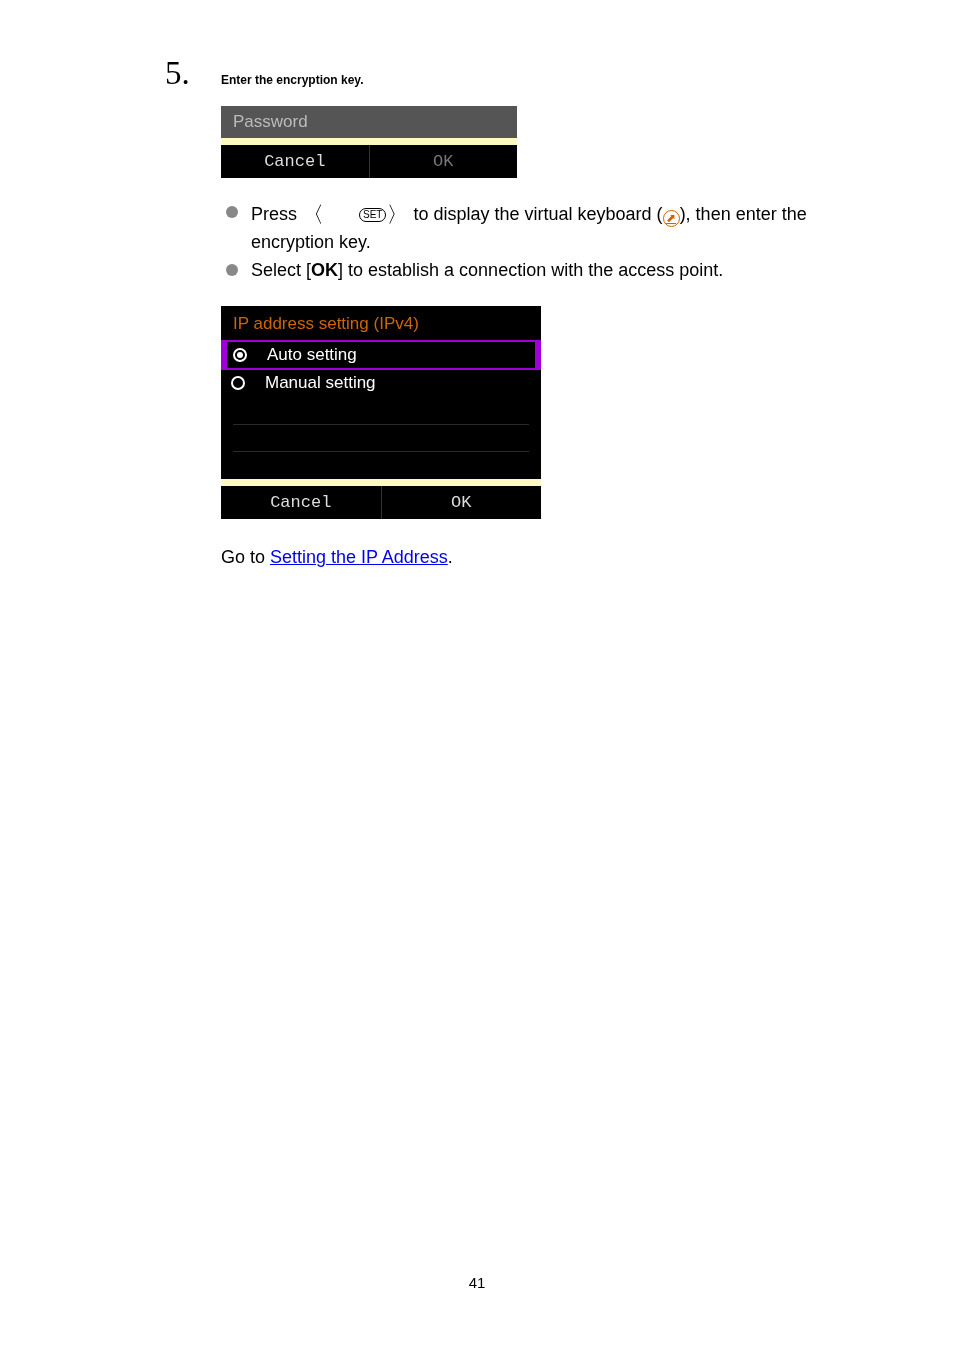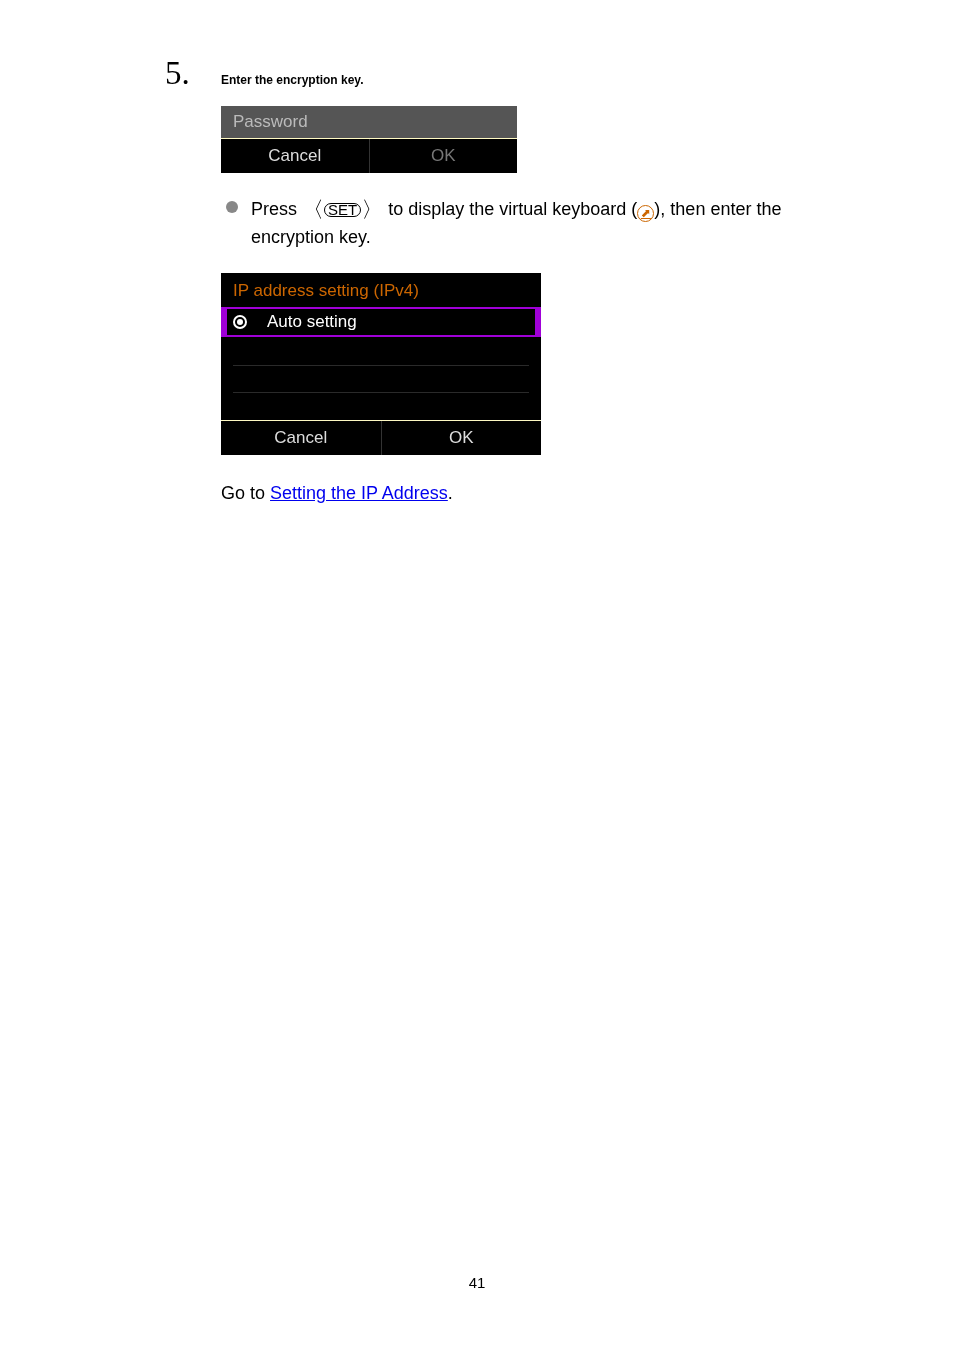--- a/index.html
+++ b/index.html
@@ -54,21 +54,22 @@
     .pw-input {
       border: 2px solid #a000d8;
       border-left-width: 6px;
       border-right-width: 6px;
       background: #fff;
       height: 32px;
       margin: 0 0 24px 0;
     }
     .btnrow {
       display: flex;
-      border-top: 1px solid #fef9c3;
+      border-top: 7px solid #fef9c3;
+      font-family: Liberation Mono, monospace;
     }
     .btnrow .uibtn {
       flex: 1;
       text-align: center;
       padding: 7px 0;
       font-size: 17px;
       color: #ddd;
     }
     .btnrow .uibtn.ok { color: #777; }
     .btnrow .uibtn + .uibtn { border-left: 1px solid #333; }
@@ -97,28 +98,29 @@
     .set-icon-wrap {
       display: inline-flex;
       align-items: center;
       vertical-align: -2px;
     }
     .angle { font-size: 22px; font-family: "Times New Roman", serif; }
     .set-icon {
       display: inline-flex;
       border: 1px solid #000;
       border-radius: 9px;
-      font-size: 15px;
+      font-size: 10px;
       padding: 1px 3px;
       line-height: 1;
       align-items: center;
       justify-content: center;
       min-width: 20px;
       height: 14px;
       vertical-align: 1px;
+      margin-left: 35px;
     }
     .link-icon {
       display: inline-flex;
       color: #cc6600;
       border: 1px solid #cc6600;
       border-radius: 50%;
       width: 17px; height: 17px;
       font-size: 12px;
       align-items: center;
       justify-content: center;
@@ -208,28 +210,35 @@
     <ul class="bullets">
       <li>
         <span>Press </span>
         <span class="set-icon-wrap">
           <span class="angle">〈</span>
           <span class="set-icon">SET</span>
           <span class="angle">〉</span>
         </span>
         <span> to display the virtual keyboard (</span><a href="#" class="link-icon">⬈</a><span>), then enter the encryption key.</span>
       </li>
+      <li>
+        <span>Select [</span><b>OK</b><span>] to establish a connection with the access point.</span>
+      </li>
     </ul>
 
     <div class="ip-screen">
       <div class="ip-title">IP address setting (IPv4)</div>
       <div class="ip-opt sel">
         <span class="radio filled"></span>
         <span>Auto setting</span>
       </div>
+      <div class="ip-opt">
+        <span class="radio"></span>
+        <span>Manual setting</span>
+      </div>
       <div class="ip-rows">
         <div class="ip-row"></div>
         <div class="ip-row"></div>
         <div class="ip-row"></div>
       </div>
       <div class="btnrow">
         <div class="uibtn">Cancel</div>
         <div class="uibtn">OK</div>
       </div>
     </div>

